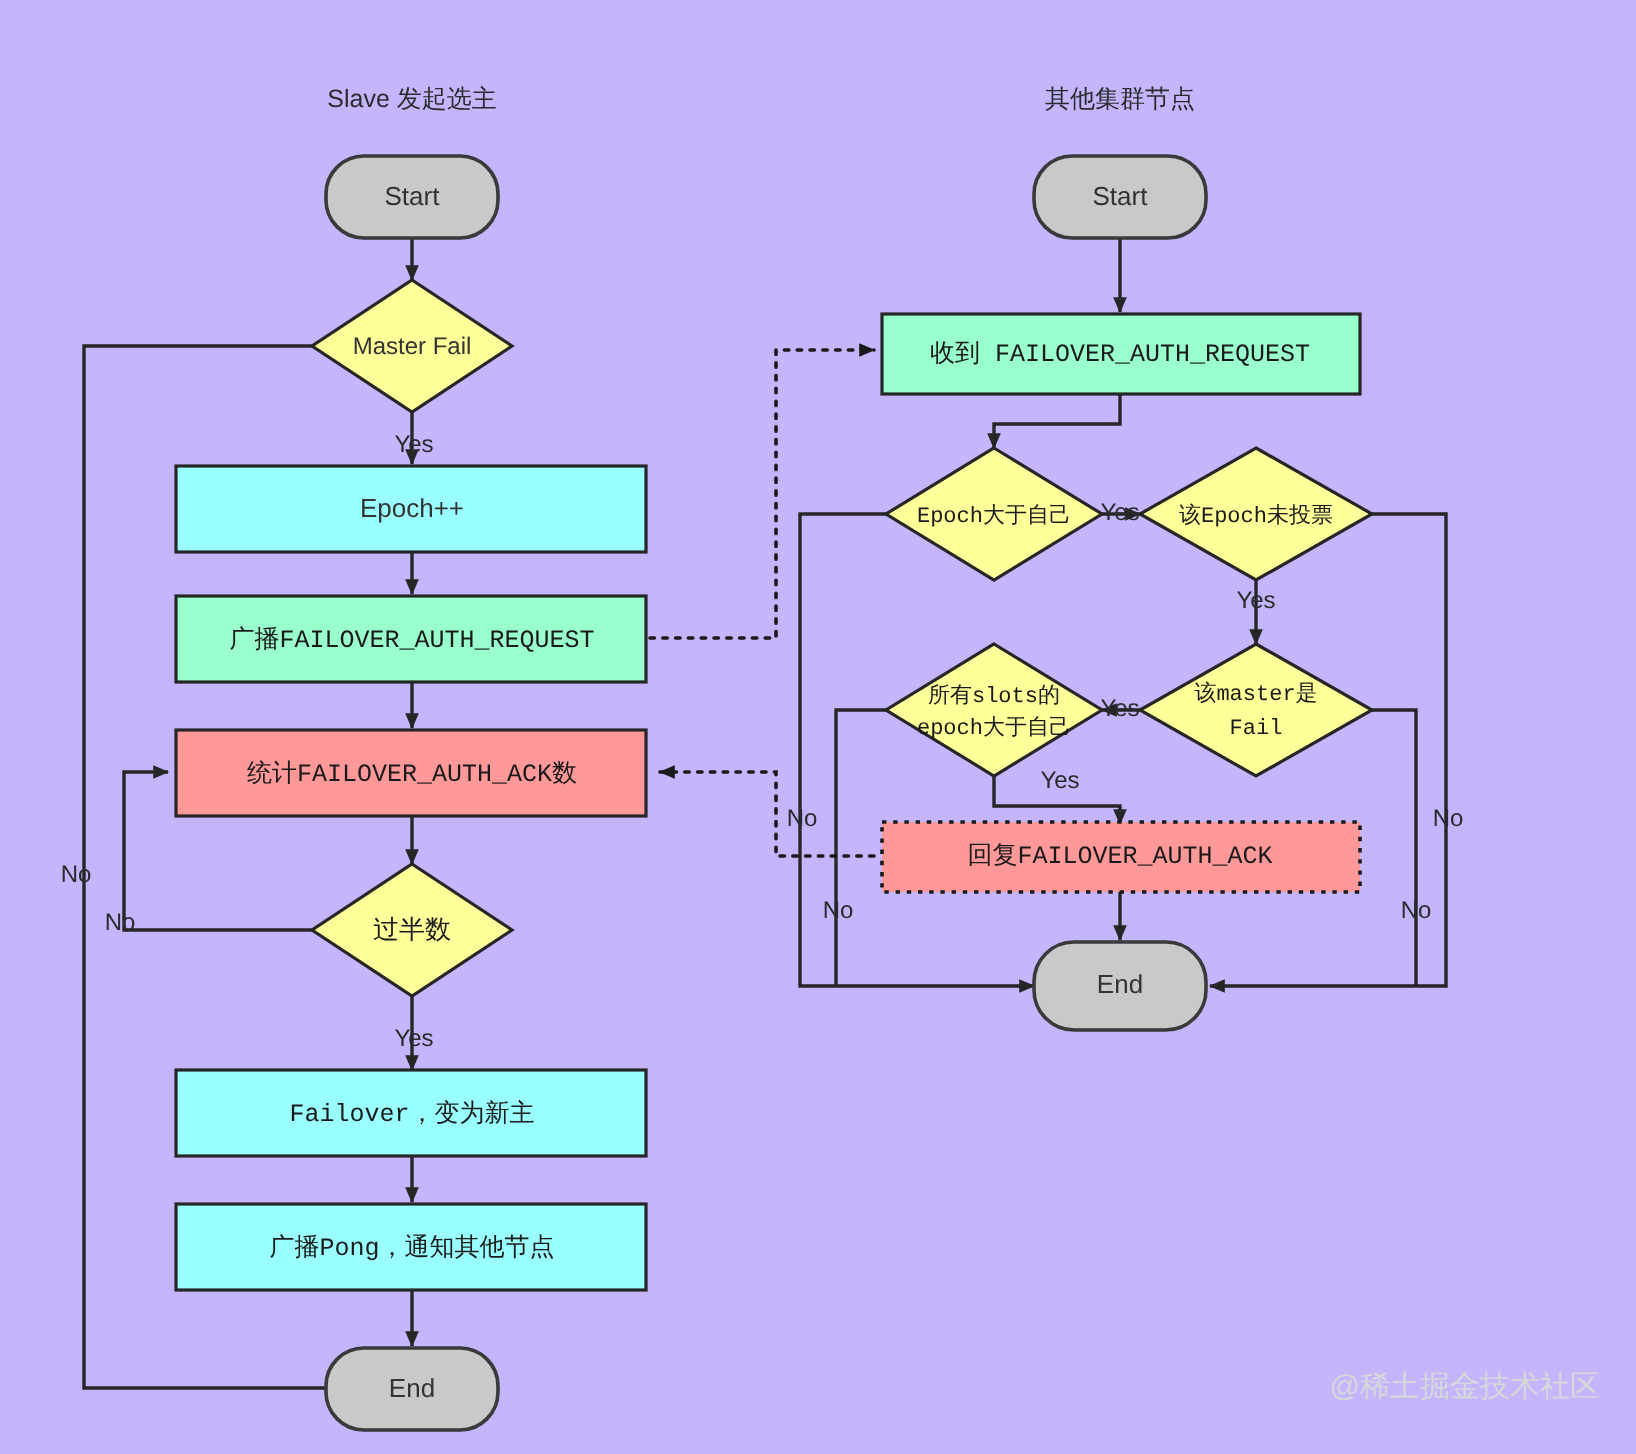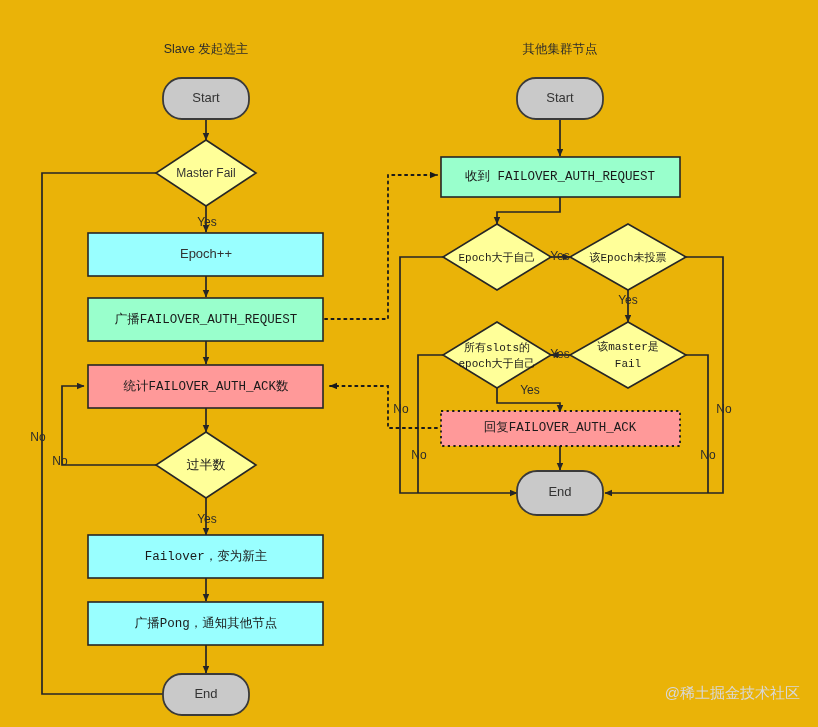--- a/index.html
+++ b/index.html
@@ -7,21 +7,21 @@
     padding: 0;
     background: #ffffff;
   }
   body {
     font-family: "Liberation Sans", sans-serif;
   }
   #canvas {
     position: relative;
     width: 818px;
     height: 727px;
-    background: #eab308;
+    background: #c4b5fd;
     overflow: hidden;
   }
   svg#flow {
     position: absolute;
     top: 0;
     left: 0;
     width: 818px;
     height: 727px;
   }
   .lane-title {

